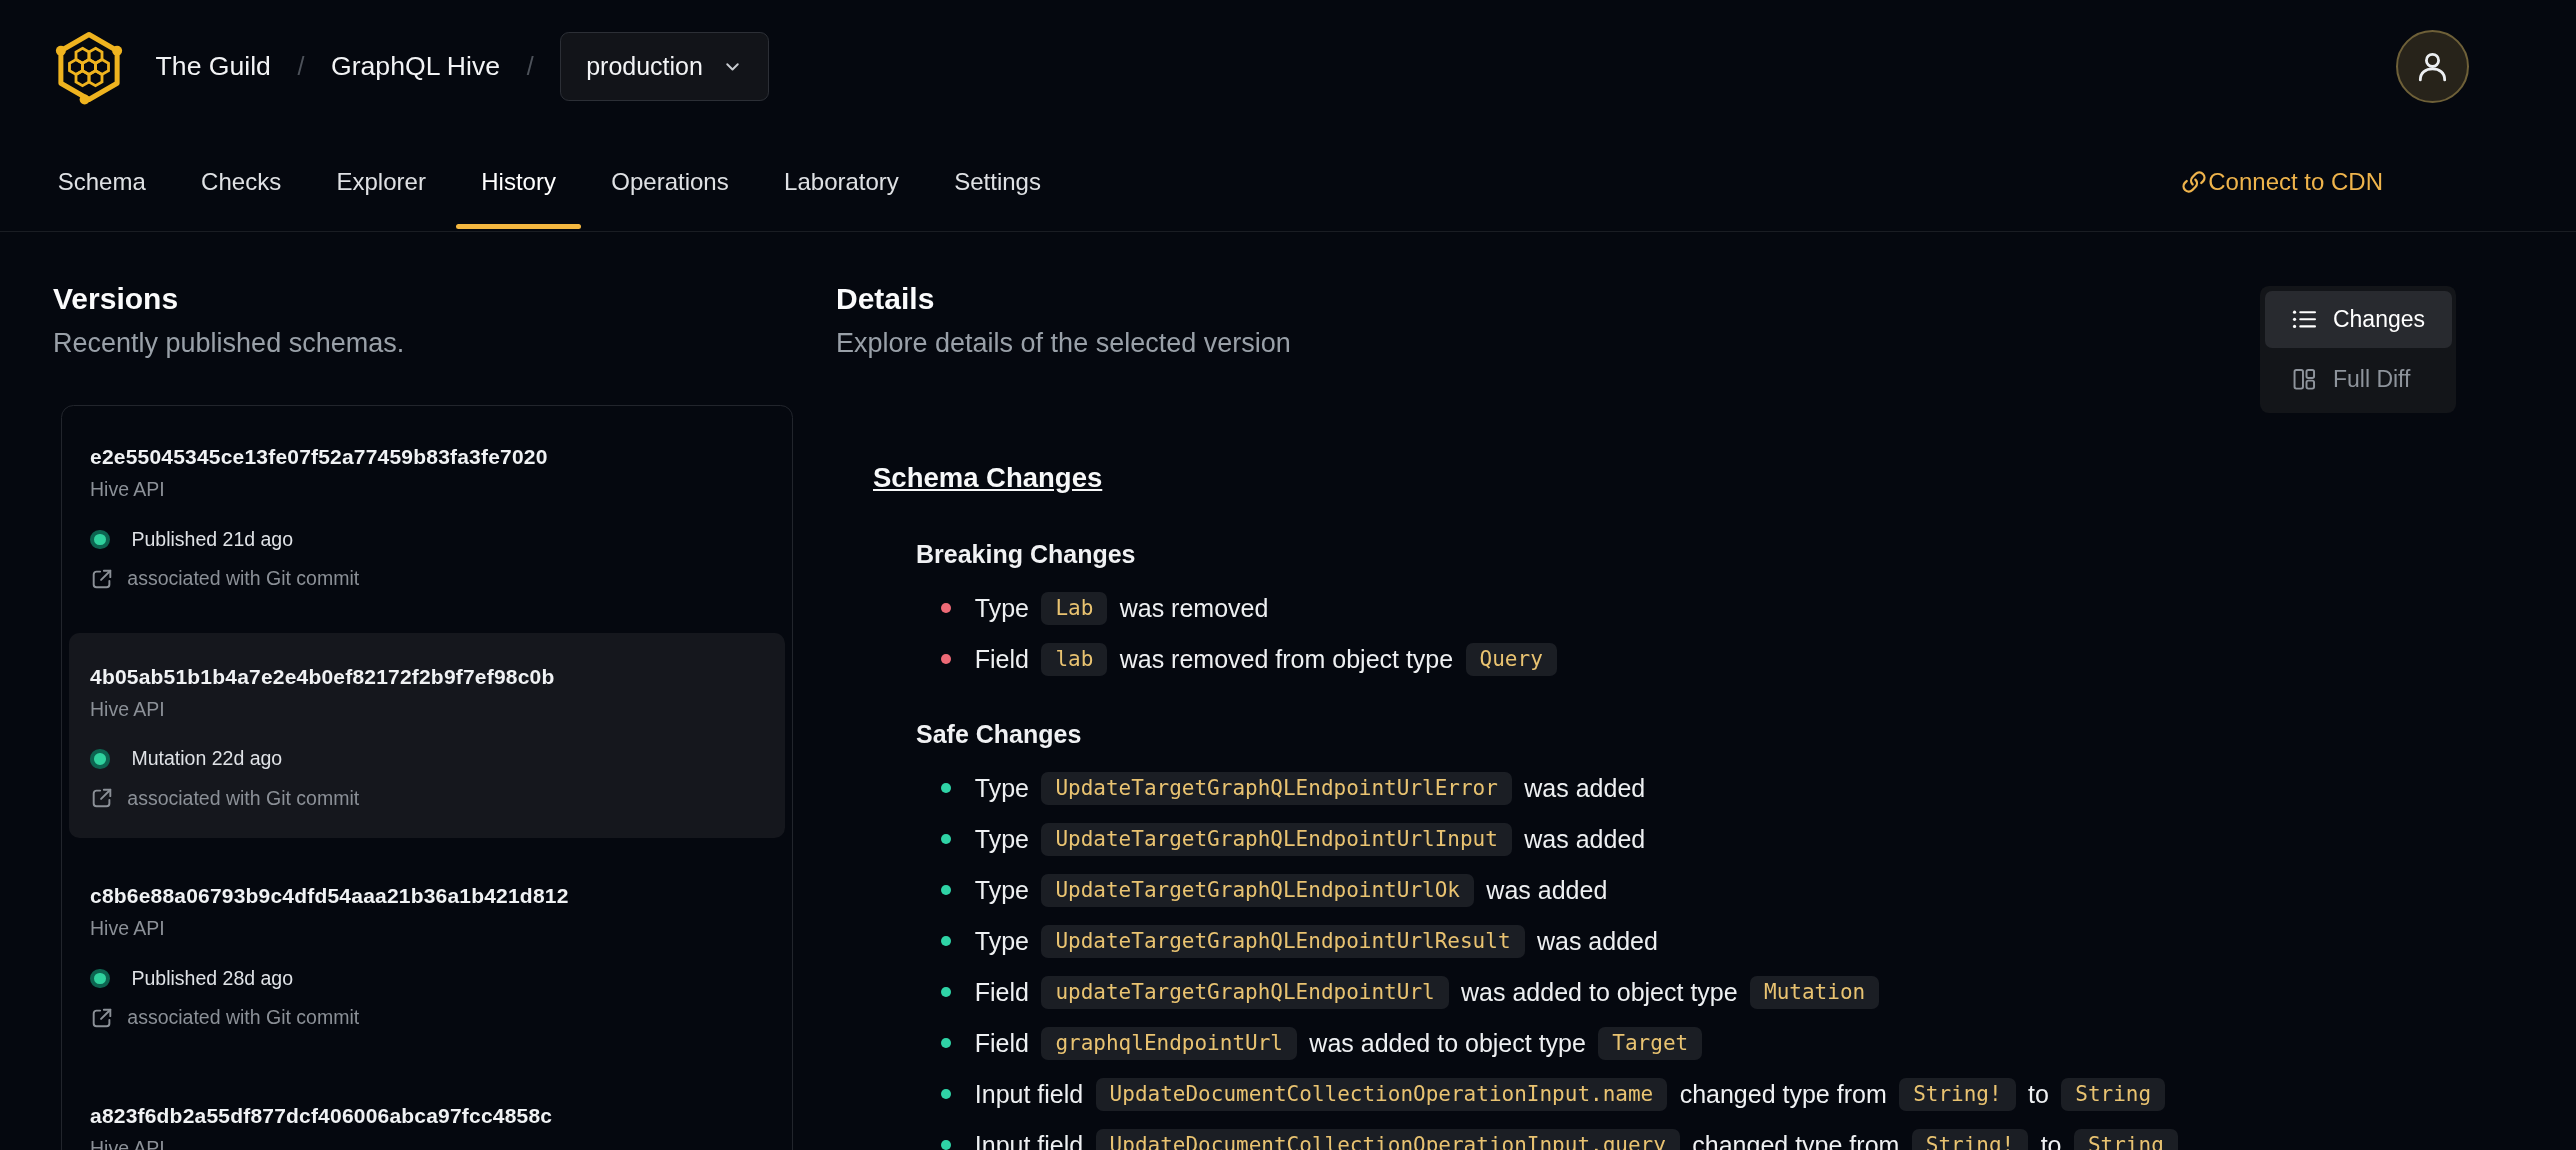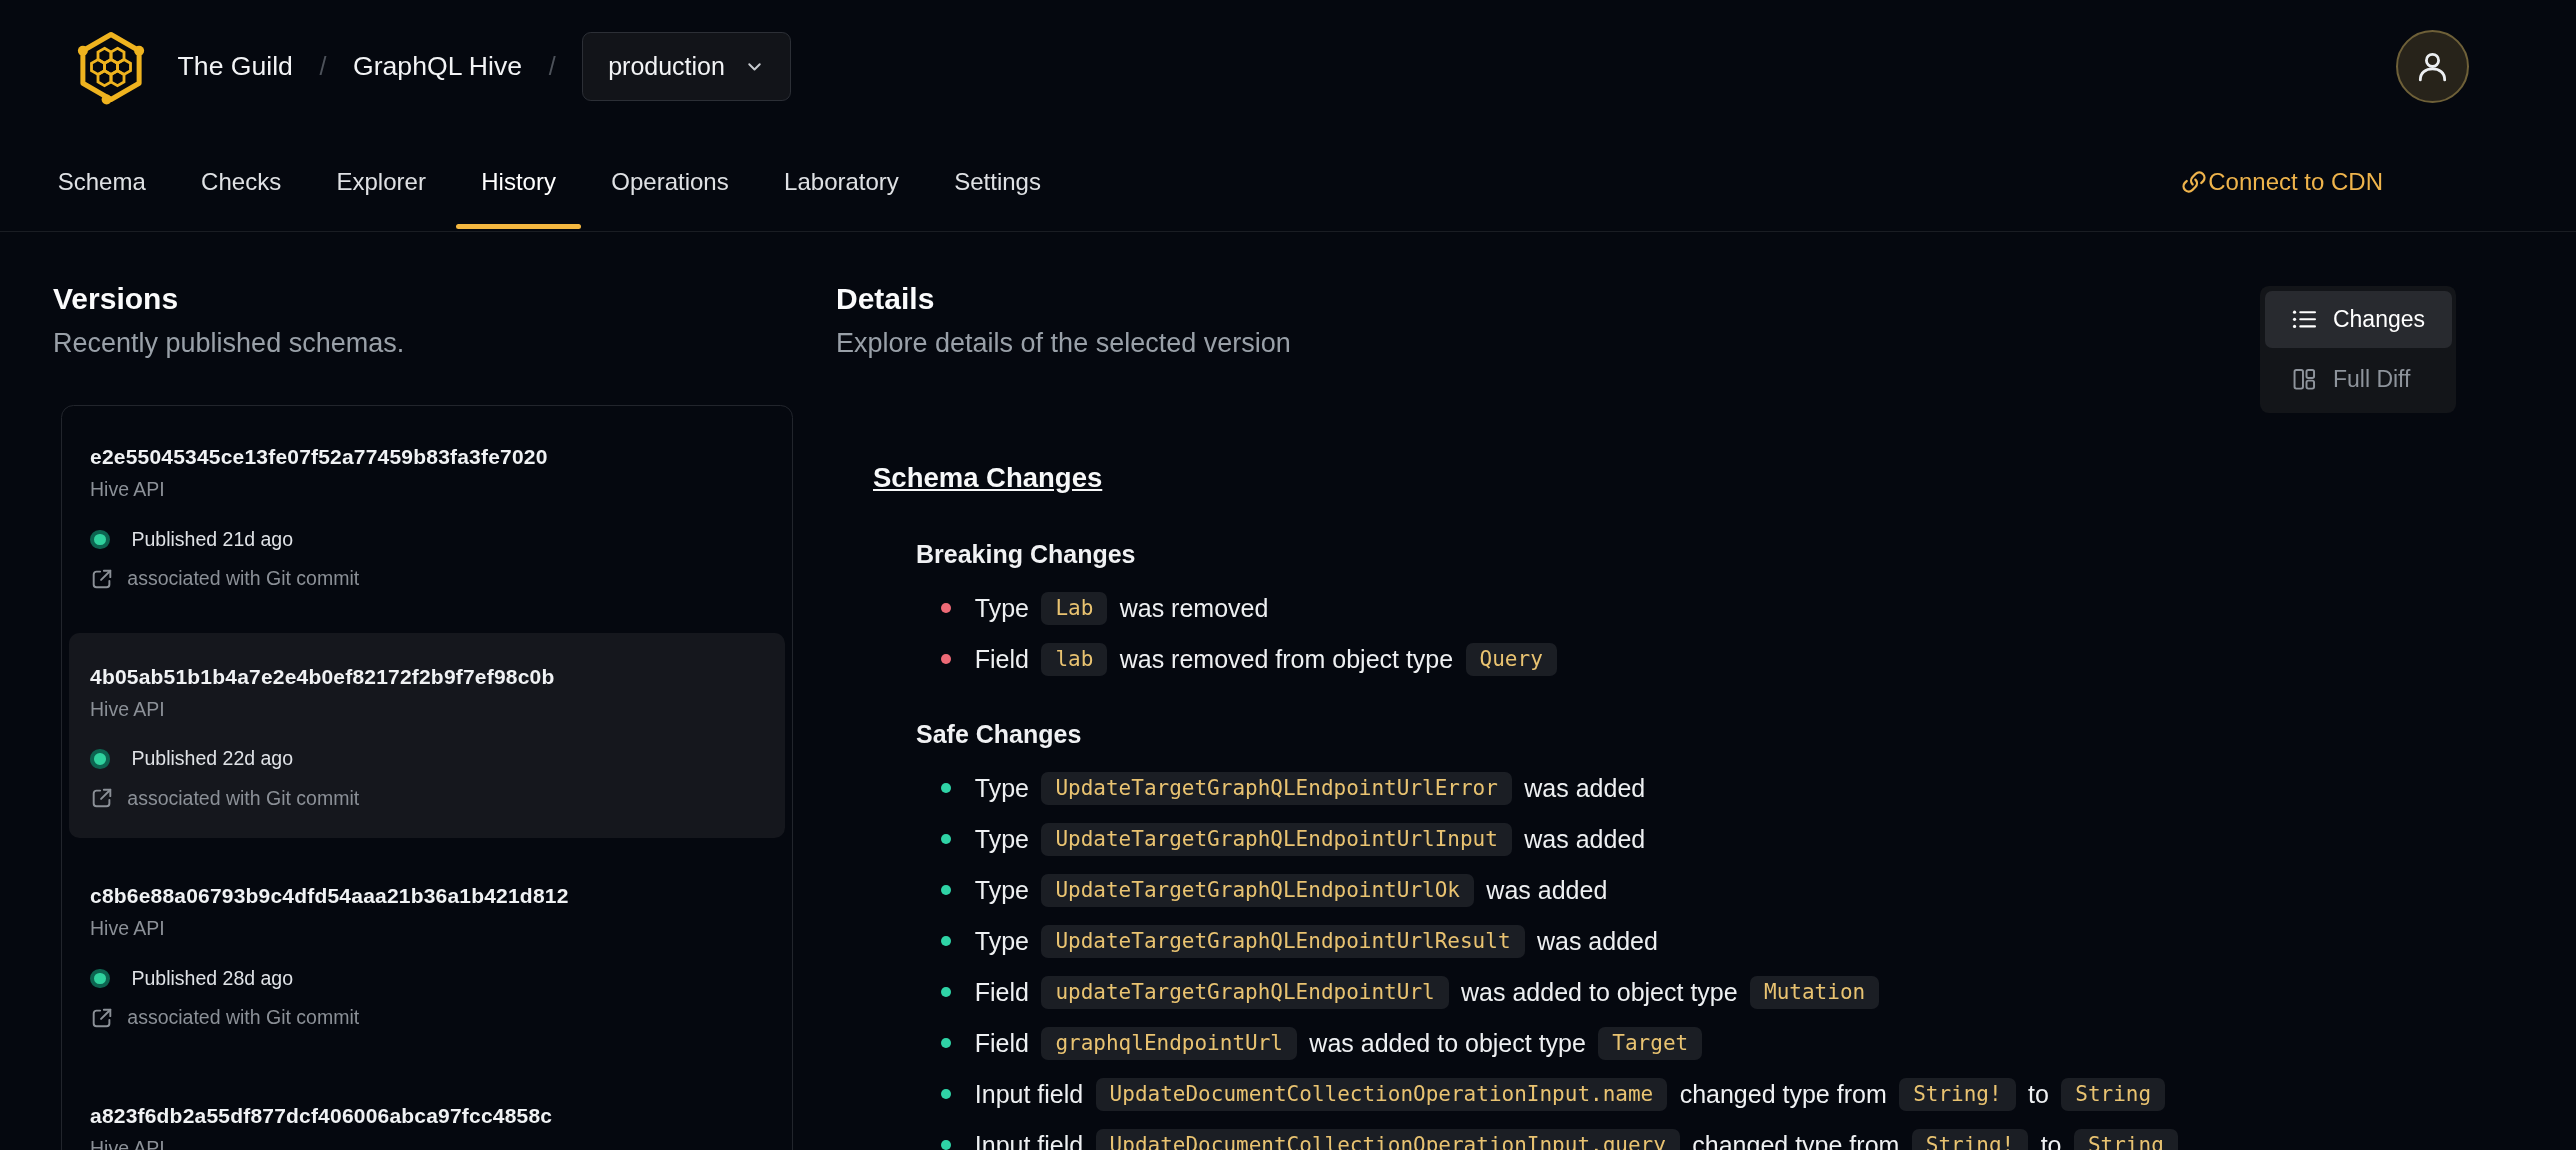--- a/index.html
+++ b/index.html
@@ -1,21 +1,21 @@
 <!DOCTYPE html>
 <html style="font-size:14px"><head>
 <meta charset="utf-8">
 <style>
   * { margin:0; padding:0; box-sizing:border-box; }
   html,body { background:#05080f; }
   body { font-family:"Liberation Sans", sans-serif; color:#eef0f2; }
   .app { position:relative; width:2576px; height:1151px; background:#05080f; overflow:hidden; }
 
   
-  .topbar { height:133px; display:flex; align-items:center; justify-content:space-between; padding-left:71px; }
+  .topbar { height:133px; display:flex; align-items:center; justify-content:space-between; padding-left:49px; }
   .brand-row { display:flex; align-items:center; gap:26.6px; }
   .logo { width:80px; height:80px; flex:none; }
   .crumb { font-size:26.6px; font-weight:500; color:#f2f3f5; cursor:pointer; }
   .crumb-sep { font-size:25px; color:#4d525a; }
   .target-select { display:flex; align-items:center; gap:19.5px; height:69px; padding:0 25px;
     background:#121419; border:0.9px solid #2c2f36; border-radius:8.9px; font-size:25px; font-weight:500; color:#f2f3f5; cursor:pointer; }
   .avatar-btn { width:73px; height:73px; margin-right:107px; border-radius:50%;
     background:#27231a; border:2.7px solid #6e6038; display:flex; align-items:center; justify-content:center; cursor:pointer; flex:none; }
 
   
@@ -185,21 +185,21 @@
       </svg>
       <span class="vc-git">associated with Git commit</span>
     </div>
   </div>
 
   <div class="version-card selected">
     <div class="vc-hash">4b05ab51b1b4a7e2e4b0ef82172f2b9f7ef98c0b</div>
     <div class="vc-service">Hive API</div>
     <div class="vc-pubrow">
       <span class="pub-dot"></span>
-      <span class="vc-published">Published 22d ago</span>
+      <span class="vc-published">Mutation 22d ago</span>
     </div>
     <div class="vc-gitrow">
       <svg class="icon" width="24" height="24" viewBox="0 0 26 26">
         <g fill="none" stroke="#8b9097" stroke-width="2.1" stroke-linecap="round" stroke-linejoin="round">
           <path d="M11 5 H7 a3 3 0 0 0 -3 3 v11 a3 3 0 0 0 3 3 h11 a3 3 0 0 0 3 -3 v-4"></path>
           <polyline points="15,4 22,4 22,11"></polyline>
           <line x1="22" y1="4" x2="12" y2="14"></line>
         </g>
       </svg>
       <span class="vc-git">associated with Git commit</span>

